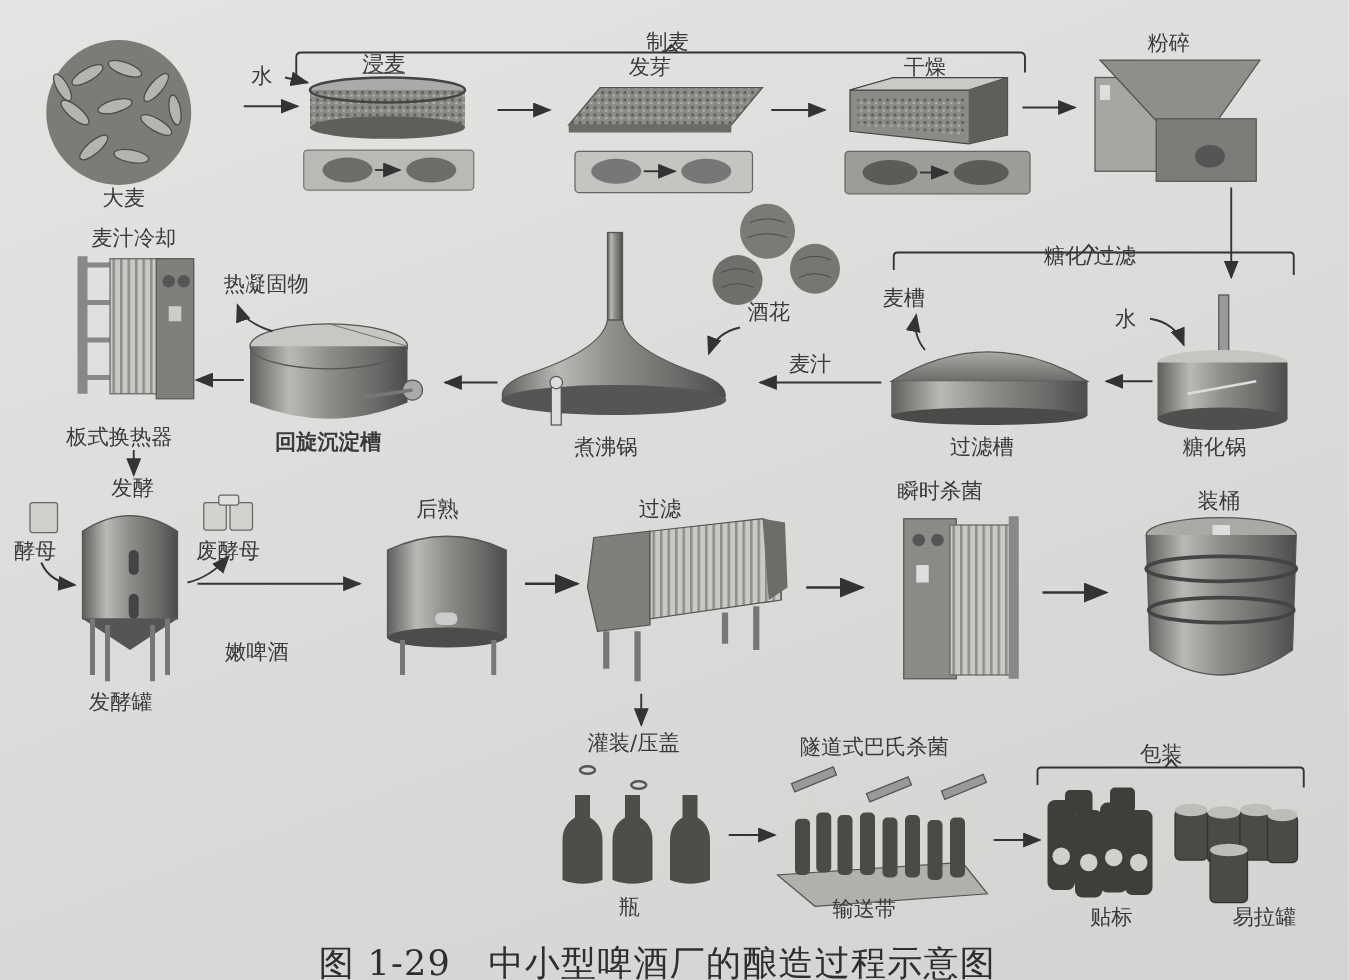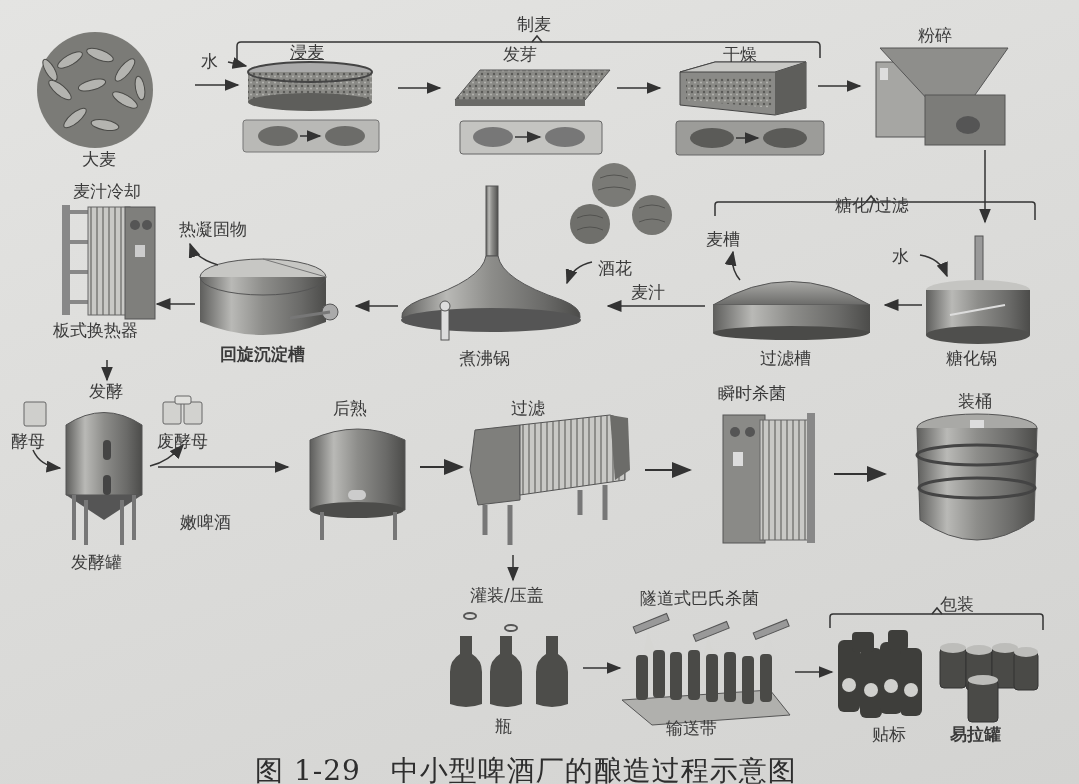--- a/index.html
+++ b/index.html
@@ -308,55 +308,55 @@
     <g fill="#bdbdba">
       <ellipse cx="953" cy="648" rx="13" ry="5"></ellipse>
       <ellipse cx="979" cy="650" rx="13" ry="5"></ellipse>
       <ellipse cx="1005" cy="648" rx="13" ry="5"></ellipse>
       <ellipse cx="1026" cy="652" rx="12" ry="5"></ellipse>
       <ellipse cx="983" cy="680" rx="15" ry="5"></ellipse>
     </g>
   </g>
 </svg>
 
-<span class="lbl" style="left:517px;top:16px;">制麦</span>
+<span class="lbl" style="left:517px;top:26px;">制麦</span>
 <span class="lbl" style="left:835px;top:197px;">糖化/过滤</span>
-<span class="lbl" style="left:940px;top:596px;">包装</span>
+<span class="lbl" style="left:912px;top:596px;">包装</span>
 
 <span class="lbl" style="left:82px;top:151px;">大麦</span>
 <span class="lbl" style="left:201px;top:53px;">水</span>
 <span class="lbl" style="left:290px;top:44px;text-decoration:underline;">浸麦</span>
 <span class="lbl" style="left:503px;top:46px;">发芽</span>
 <span class="lbl" style="left:723px;top:46px;">干燥</span>
 <span class="lbl" style="left:918px;top:27px;">粉碎</span>
 
 <span class="lbl" style="left:892px;top:248px;">水</span>
 <span class="lbl" style="left:946px;top:350px;">糖化锅</span>
 <span class="lbl" style="left:760px;top:350px;">过滤槽</span>
 <span class="lbl" style="left:706px;top:231px;">麦槽</span>
 <span class="lbl" style="left:631px;top:284px;">麦汁</span>
-<span class="lbl" style="left:598px;top:260px;text-align:center;">酒花</span>
+<span class="lbl" style="left:598px;top:242px;text-align:center;">酒花</span>
 <span class="lbl" style="left:459px;top:350px;text-align:right;">煮沸锅</span>
-<span class="lbl" style="left:179px;top:221px;">热凝固物</span>
+<span class="lbl" style="left:179px;top:221px;font-family:Liberation Mono, monospace;">热凝固物</span>
 <span class="lbl" style="left:220px;top:346px;font-weight:bold;">回旋沉淀槽</span>
 <span class="lbl" style="left:73px;top:183px;">麦汁冷却</span>
-<span class="lbl" style="left:53px;top:322px;">板式换热器</span>
+<span class="lbl" style="left:53px;top:342px;">板式换热器</span>
 
 <span class="lbl" style="left:89px;top:383px;">发酵</span>
 <span class="lbl" style="left:11px;top:433px;">酵母</span>
 <span class="lbl" style="left:157px;top:433px;">废酵母</span>
 <span class="lbl" style="left:180px;top:479px;margin-top:35px;">嫩啤酒</span>
 <span class="lbl" style="left:71px;top:554px;">发酵罐</span>
 <span class="lbl" style="left:333px;top:400px;">后熟</span>
 <span class="lbl" style="left:511px;top:400px;">过滤</span>
 <span class="lbl" style="left:718px;top:385px;">瞬时杀菌</span>
 <span class="lbl" style="left:958px;top:393px;">装桶</span>
 
 <span class="lbl" style="left:470px;top:587px;">灌装/压盖</span>
 <span class="lbl" style="left:495px;top:718px;">瓶</span>
 <span class="lbl" style="left:640px;top:590px;">隧道式巴氏杀菌</span>
 <span class="lbl" style="left:666px;top:720px;">输送带</span>
 <span class="lbl" style="left:852px;top:726px;margin-left:20px;">贴标</span>
-<span class="lbl" style="left:950px;top:726px;font-weight:bold;">易拉罐</span>
+<span class="lbl" style="left:986px;top:726px;">易拉罐</span>
 
 <div class="caption">
   <span class="num">图 1-29</span><span>中小型啤酒厂的酿造过程示意图</span>
 </div>
 
 </body></html>

